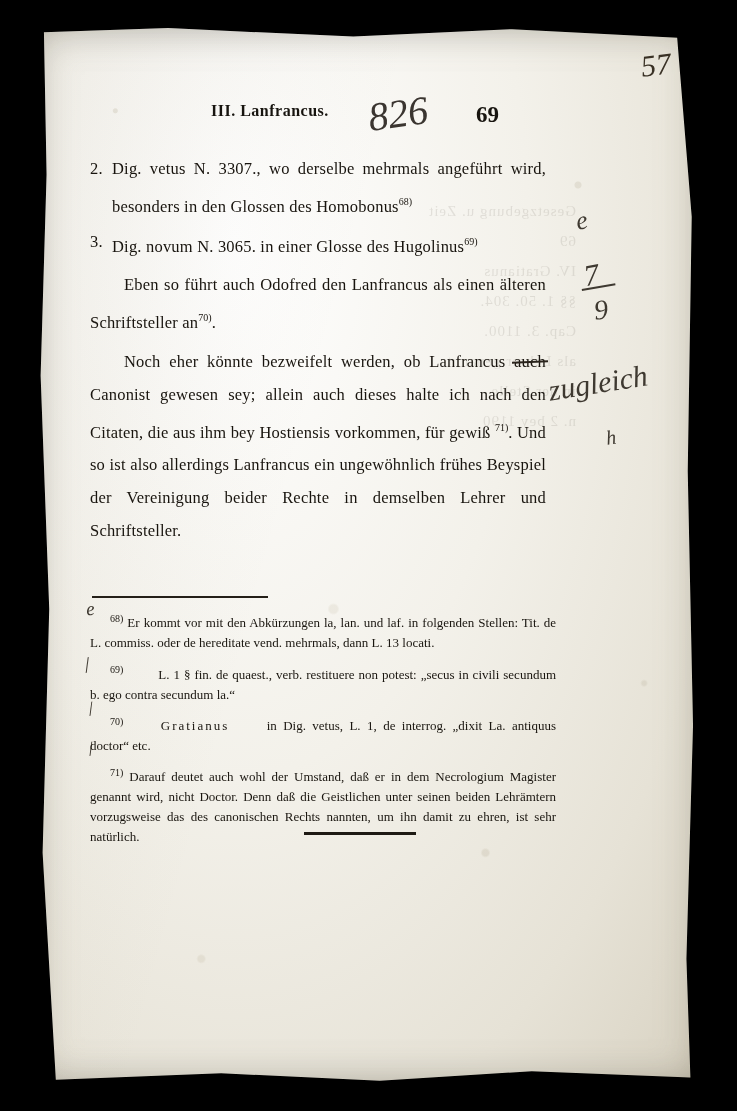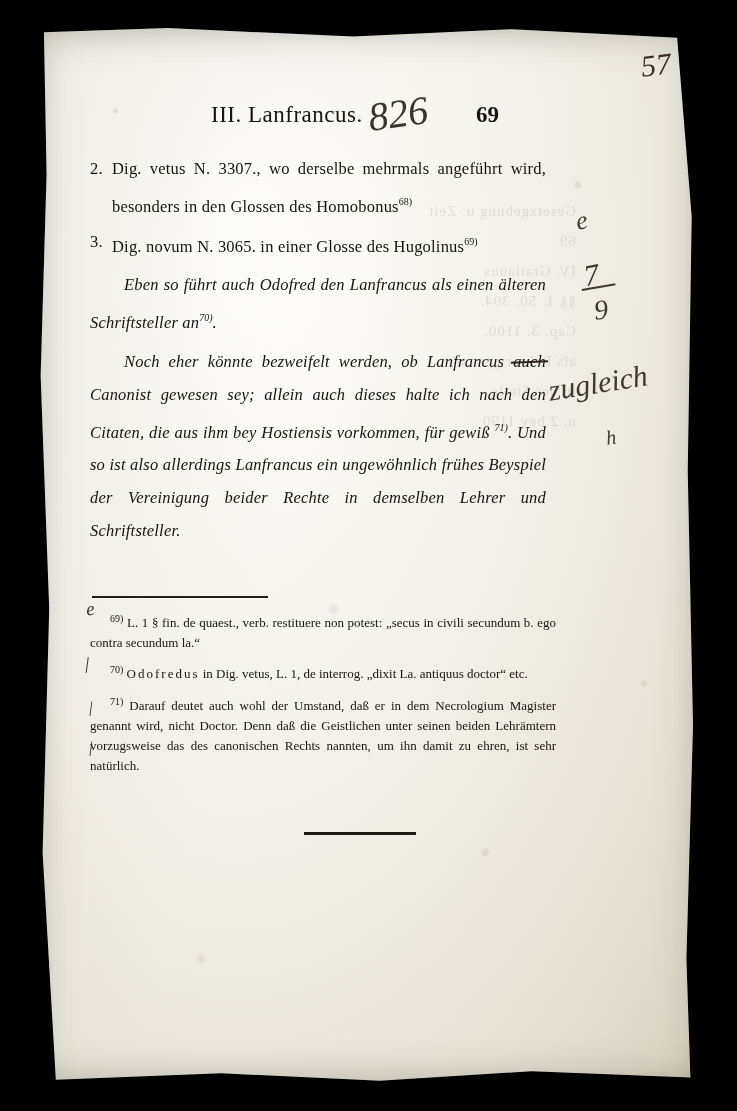--- a/index.html
+++ b/index.html
@@ -92,22 +92,22 @@
   .head-row {
     position: absolute;
     left: 0; right: 0;
     top: 76px;
     height: 34px;
   }
   .head-title {
     position: absolute;
     left: 175px;
     top: 0;
-    font-size: 23px;
-    font-weight: normal;
+    font-size: 16px;
+    font-weight: bold;
     letter-spacing: 0.5px;
     color: #17140f;
   }
   .head-pagenum {
     position: absolute;
     left: 440px;
     top: 0;
     font-size: 23px;
     font-weight: bold;
     color: #17140f;
@@ -143,21 +143,20 @@
     margin-bottom: 2px;
   }
   .num-item .mark {
     position: absolute;
     left: 0;
     top: 0;
   }
   .para {
     text-indent: 34px;
     margin-top: 6px;
-    font-style: italic;
   }
   .sup {
     font-size: 10px;
     vertical-align: super;
     letter-spacing: 0;
   }
 
   
   .struck {
     position: relative;
@@ -195,21 +194,21 @@
     text-align: justify;
   }
   .fn {
     text-indent: 20px;
     margin-bottom: 7px;
   }
   .fn .fnum {
     font-size: 10px;
     vertical-align: super;
   }
-  .fn .lat { font-family: "Liberation Serif", serif; }
+  .fn .lat { font-family: "Liberation Serif", serif; margin-left: 31px; }
   .fn .spaced { letter-spacing: 2px; }
 
   
   .bottom-rule {
     position: absolute;
     left: 268px;
     top: 806px;
     width: 112px;
     height: 3px;
     background: #1e1a14;
@@ -295,26 +294,30 @@
         <div class="para">
           <span>Noch eher könnte bezweifelt werden, ob Lanfrancus </span><span class="struck">auch</span><span> Canonist gewesen sey; allein auch dieses halte ich nach den Citaten, die aus ihm bey Hostiensis vorkommen, für gewiß </span><span class="sup">71)</span><span>. Und so ist also allerdings Lanfrancus ein ungewöhnlich frühes Beyspiel der Vereinigung beider Rechte in demselben Lehrer und Schriftsteller.</span>
         </div>
 
       </div>
 
       <div class="fn-rule"></div>
 
       <div class="footnotes">
         <div class="fn">
+          <span class="fnum">68)</span>
+          <span>Er kommt vor mit den Abkürzungen la, lan. und laf. in folgenden Stellen: Tit. de L. commiss. oder de hereditate vend. mehrmals, dann L. 13 locati.</span>
+        </div>
+        <div class="fn">
           <span class="fnum">69)</span>
           <span class="lat">L. 1 § fin. de quaest., verb. restituere non potest: „secus in civili secundum b. ego contra secundum la.“</span>
         </div>
         <div class="fn">
           <span class="fnum">70)</span>
-          <span class="lat spaced">Odofredus</span><span class="lat"> in Dig. vetus, L. 1, de interrog. „dixit La. antiquus doctor“ etc.</span>
+          <span class="lat spaced">Gratianus</span><span class="lat"> in Dig. vetus, L. 1, de interrog. „dixit La. antiquus doctor“ etc.</span>
         </div>
         <div class="fn">
           <span class="fnum">71)</span>
           <span>Darauf deutet auch wohl der Umstand, daß er in dem Necrologium Magister genannt wird, nicht Doctor. Denn daß die Geistlichen unter seinen beiden Lehrämtern vorzugsweise das des canonischen Rechts nannten, um ihn damit zu ehren, ist sehr natürlich.</span>
         </div>
       </div>
 
       <div class="bottom-rule"></div>
 
       <div class="marg marg-e">e</div>

